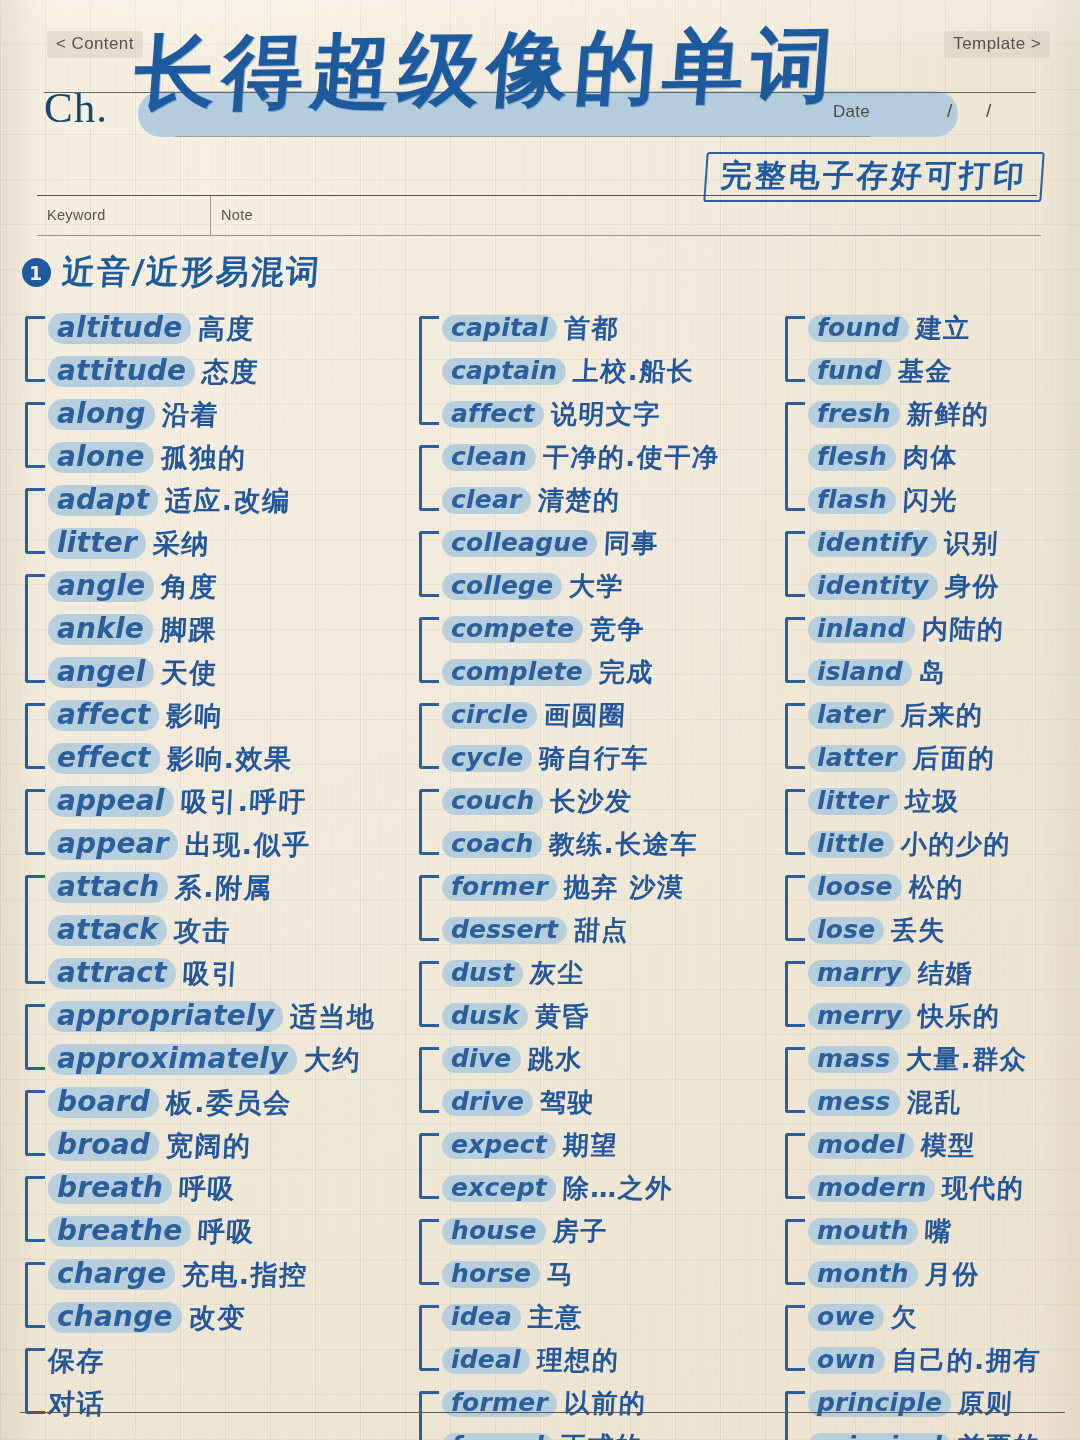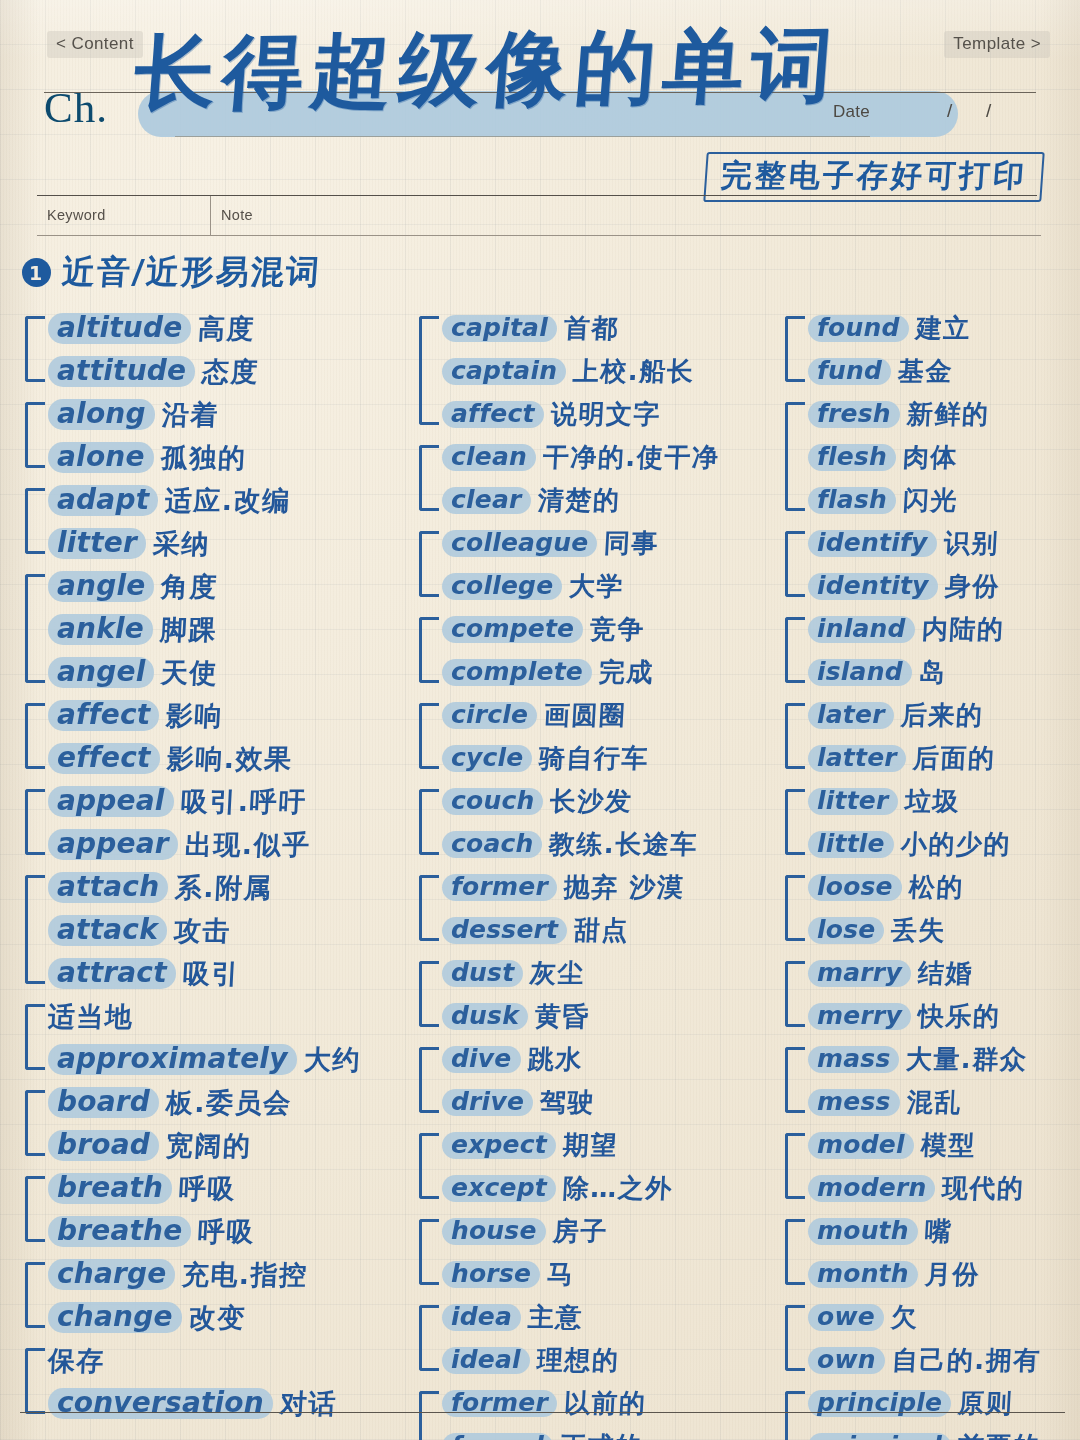--- a/index.html
+++ b/index.html
@@ -288,20 +288,21 @@
           <span class="zh">攻击</span>
         </div>
         <div class="row">
           <span class="word">attract</span>
           <span class="zh">吸引</span>
         </div>
       </div>
       <div class="group">
         <div class="bracket"></div>
         <div class="row">
+          <span class="word">appropriately</span>
           <span class="zh">适当地</span>
         </div>
         <div class="row">
           <span class="word">approximately</span>
           <span class="zh">大约</span>
         </div>
       </div>
       <div class="group">
         <div class="bracket"></div>
         <div class="row">
@@ -334,21 +335,20 @@
           <span class="word">change</span>
           <span class="zh">改变</span>
         </div>
       </div>
       <div class="group">
         <div class="bracket"></div>
         <div class="row">
           <span class="zh">保存</span>
         </div>
         <div class="row">
-          <span class="word">conversation</span>
           <span class="zh">对话</span>
         </div>
       </div>
     </div>
   <div class="col" id="col-2">
       <div class="group">
         <div class="bracket"></div>
         <div class="row">
           <span class="word">capital</span>
           <span class="zh">首都</span>

